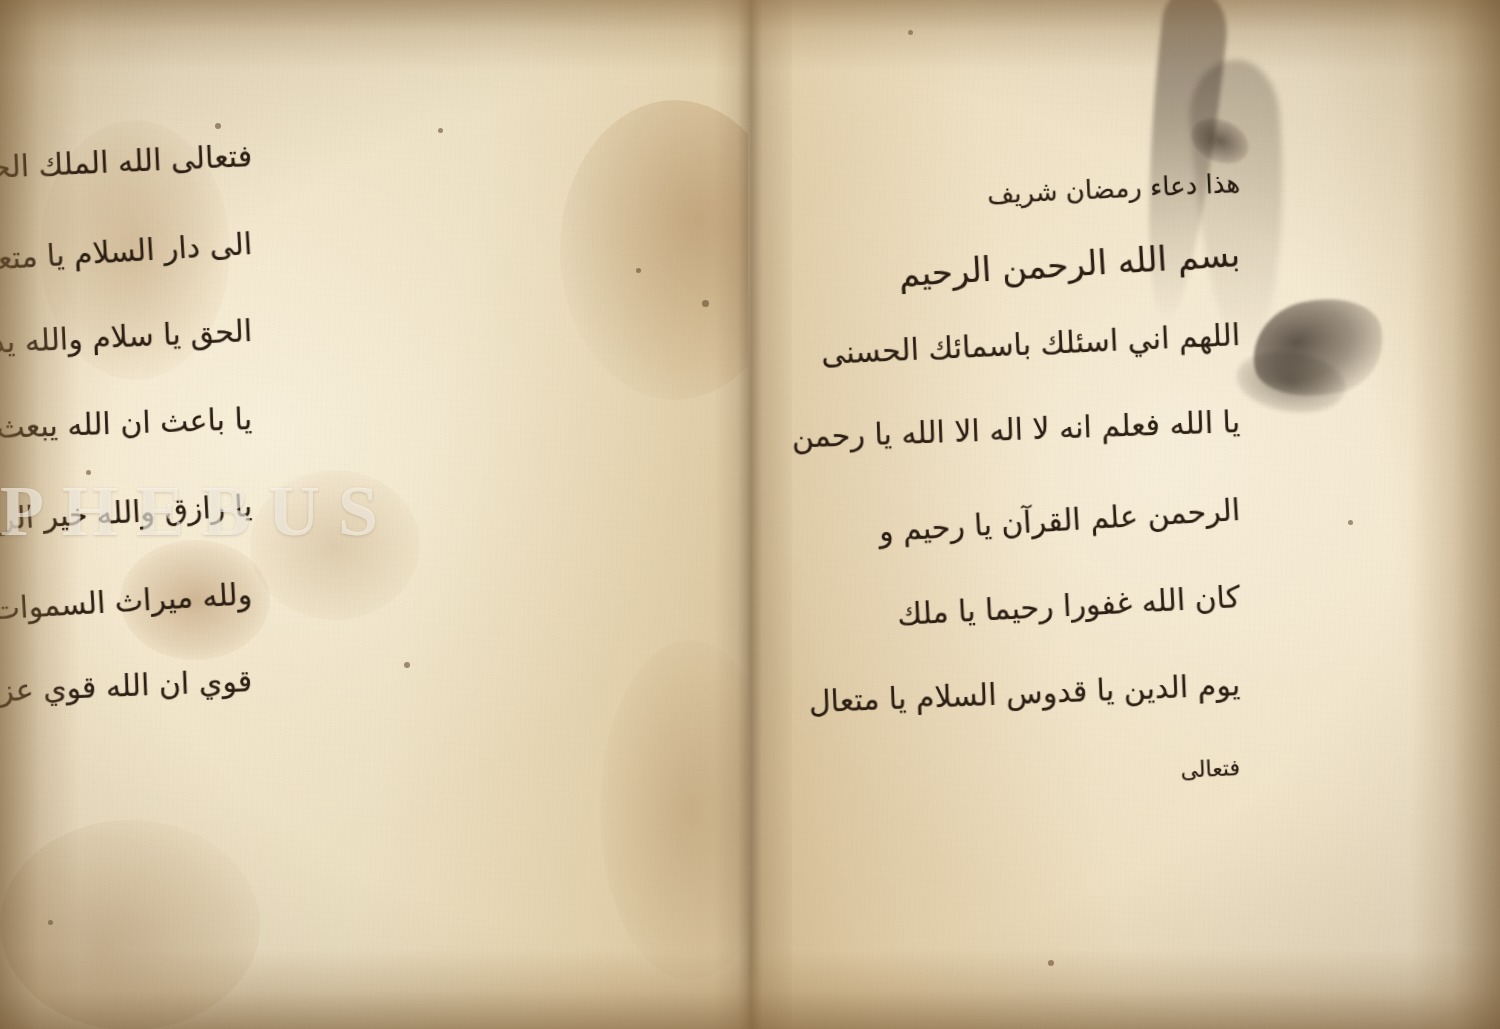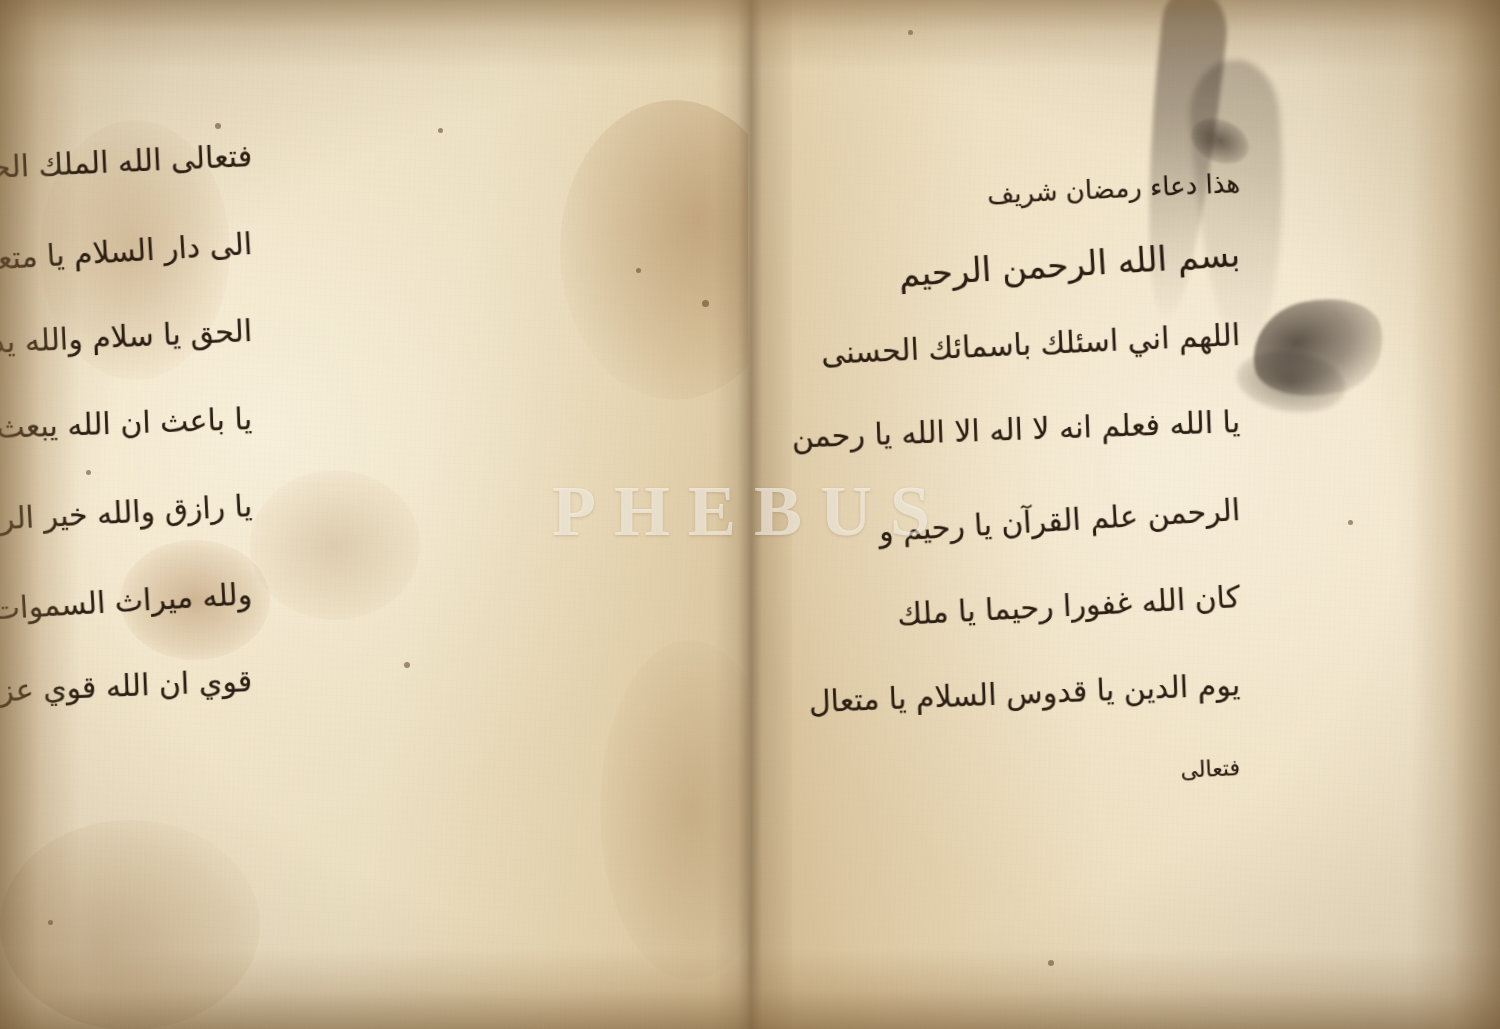--- a/index.html
+++ b/index.html
@@ -208,21 +208,21 @@
   .tilt3 { transform: rotate(-2.0deg); }
   .tilt4 { transform: rotate(-3.0deg); }
   .tilt5 { transform: rotate(-2.3deg); }
 
   
   .watermark {
     position: absolute;
     left: 0;
     top: 470px;
     width: 1500px;
-    text-align: center;
+    text-align: left;
     font-family: "Liberation Serif", serif;
     font-size: 72px;
     letter-spacing: 18px;
     font-weight: 700;
     color: rgba(255, 252, 245, 0.58);
     text-shadow: 0 1px 3px rgba(120, 95, 60, 0.25);
     pointer-events: none;
     user-select: none;
   }
 

